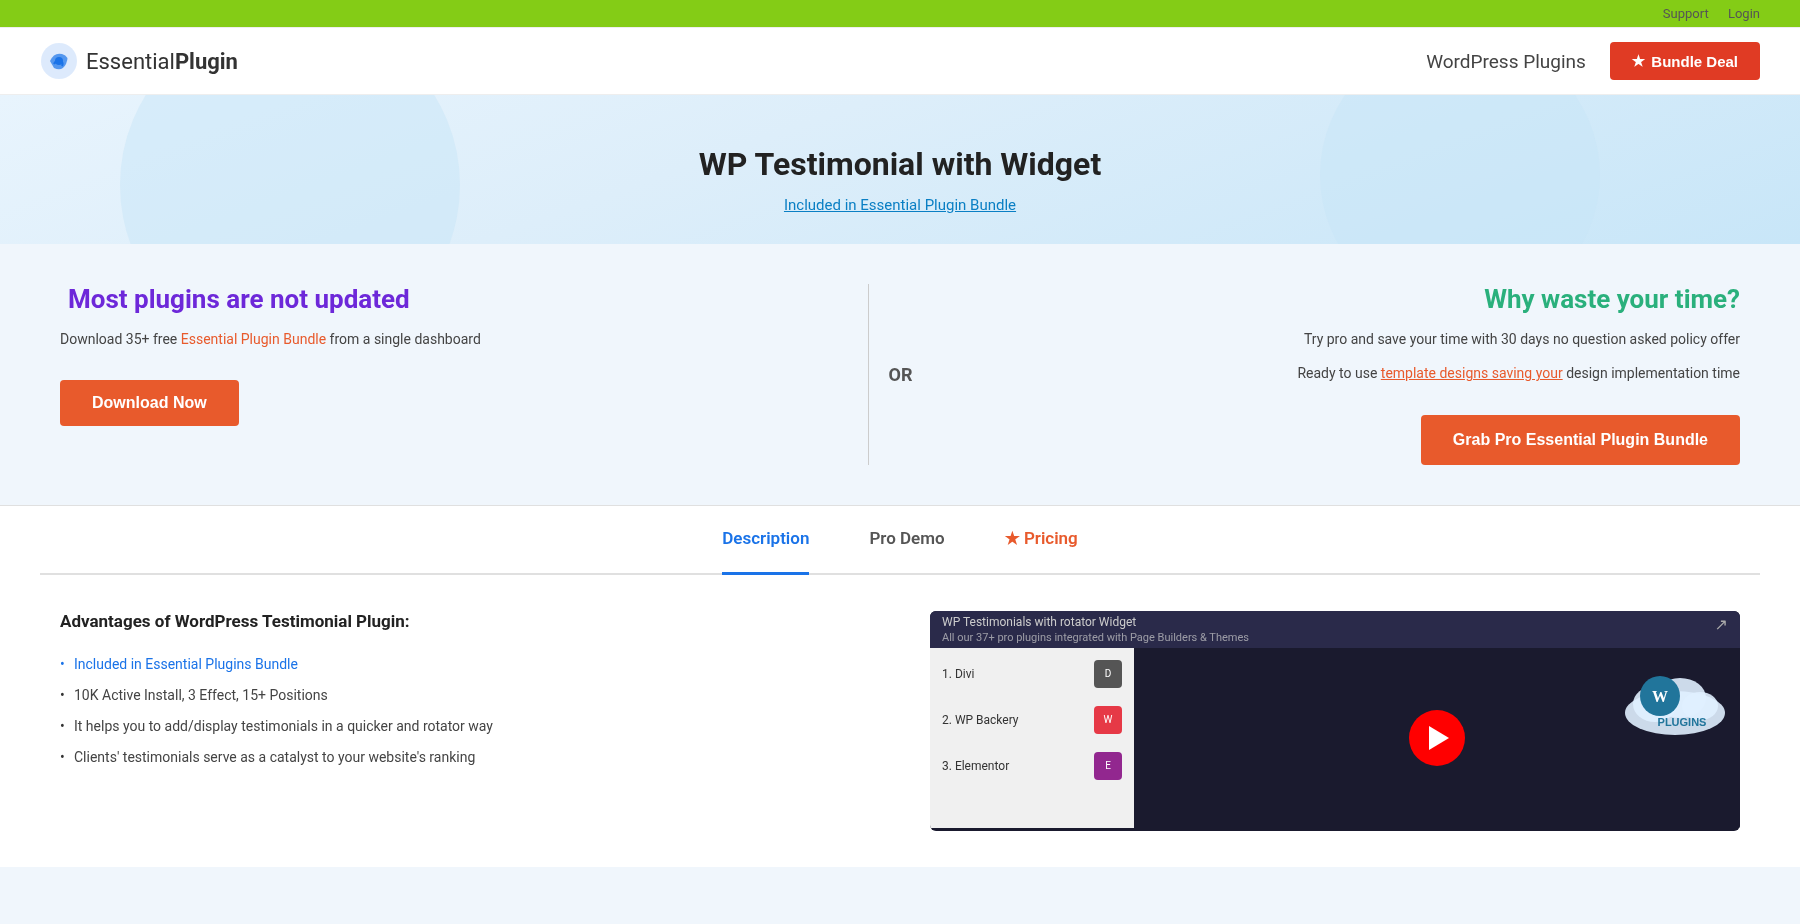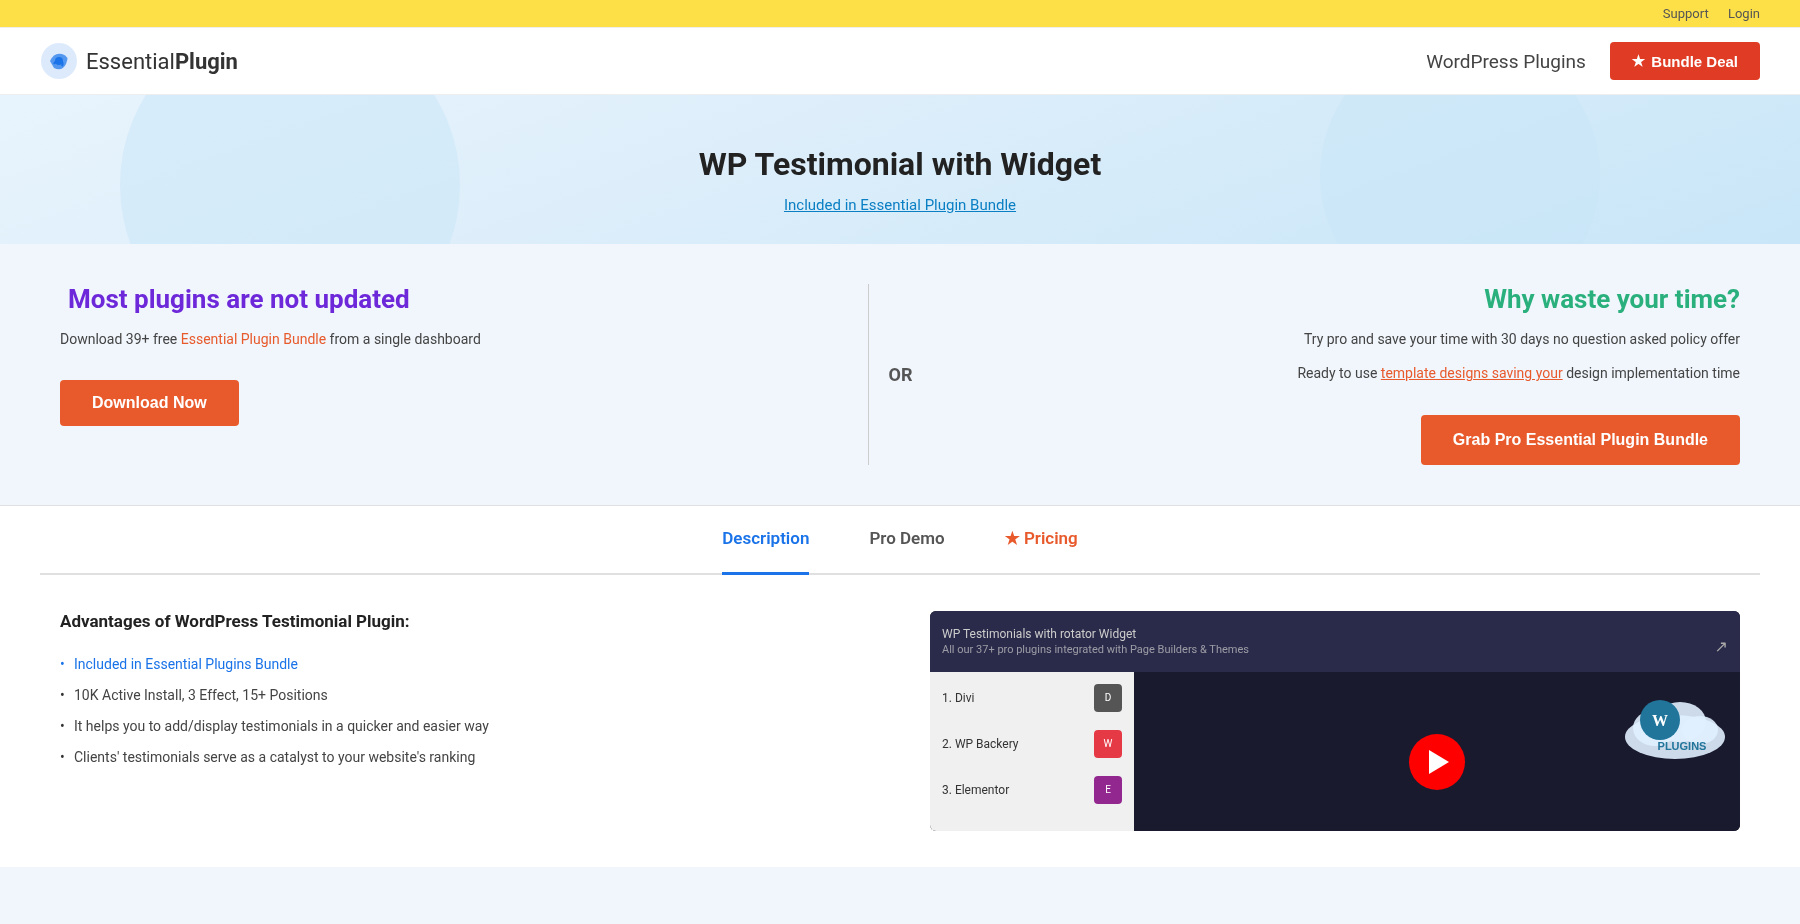--- a/index.html
+++ b/index.html
@@ -1,20 +1,20 @@
 <!DOCTYPE html>
 <html><head>
   <meta charset="utf-8">
   <style>
     * { box-sizing: border-box; margin: 0; padding: 0; }
     body { font-family: -apple-system, BlinkMacSystemFont, 'Segoe UI', Roboto, sans-serif; background: #f0f6fc; color: #333; }
 
     
     .top-bar {
-      background: #fde047;
+      background: #84cc16;
       text-align: right;
       padding: 6px 40px;
       font-size: 13px;
       color: #555;
       border-bottom: 1px solid #eee;
     }
     .top-bar a { color: #555; text-decoration: none; margin-left: 16px; cursor: pointer; }
 
     
     .header {
@@ -269,23 +269,23 @@
     .video-container {
       background: #1a1a2e;
       border-radius: 6px;
       overflow: hidden;
       position: relative;
       width: 100%;
       height: 220px;
     }
     .video-header {
       background: #2a2a4a;
-      padding: 16px 12px;
-      display: flex;
-      align-items: flex-end;
+      padding: 4px 12px;
+      display: flex;
+      align-items: flex-start;
       justify-content: space-between;
     }
     .video-title-text {
       color: #ccc;
       font-size: 12px;
     }
     .video-body {
       display: flex;
       height: 180px;
     }
@@ -385,21 +385,21 @@
   <h1>WP Testimonial with Widget</h1>
   <a class="hero-sub">Included in Essential Plugin Bundle</a>
   <div style="height: 30px;"></div>
 </div>
 
 <div class="promo-section">
 
   <div class="promo-left">
     <div class="promo-heading-green">Most plugins are not updated</div>
     <p class="promo-body">
-      <span>Download 39+ free </span><a class="promo-link-text">Essential Plugin Bundle</a><span> from a single dashboard</span>
+      <span>Download 35+ free </span><a class="promo-link-text">Essential Plugin Bundle</a><span> from a single dashboard</span>
     </p>
     <button class="download-btn">Download Now</button>
   </div>
 
   <div class="or-divider">
     <span>OR</span>
   </div>
 
   <div class="promo-right">
     <div class="promo-heading-green-right">Why waste your time?</div>
@@ -425,21 +425,21 @@
   </div>
 </div>
 
 <div class="content-area">
 
   <div class="content-left">
     <div class="advantages-title">Advantages of WordPress Testimonial Plugin:</div>
     <ul class="bullet-list" id="bullet-list">
         <li class="link-item"><a href="#" class="bullet-link">Included in Essential Plugins Bundle</a></li>
         <li>10K Active Install, 3 Effect, 15+ Positions</li>
-        <li>It helps you to add/display testimonials in a quicker and easier way</li>
+        <li>It helps you to add/display testimonials in a quicker and rotator way</li>
         <li>Clients' testimonials serve as a catalyst to your website's ranking</li>
       </ul>
   </div>
 
   <div class="content-right">
     <div class="video-container">
 
       <div class="video-header">
         <div>
           <div class="video-title-text">WP Testimonials with rotator Widget</div>

